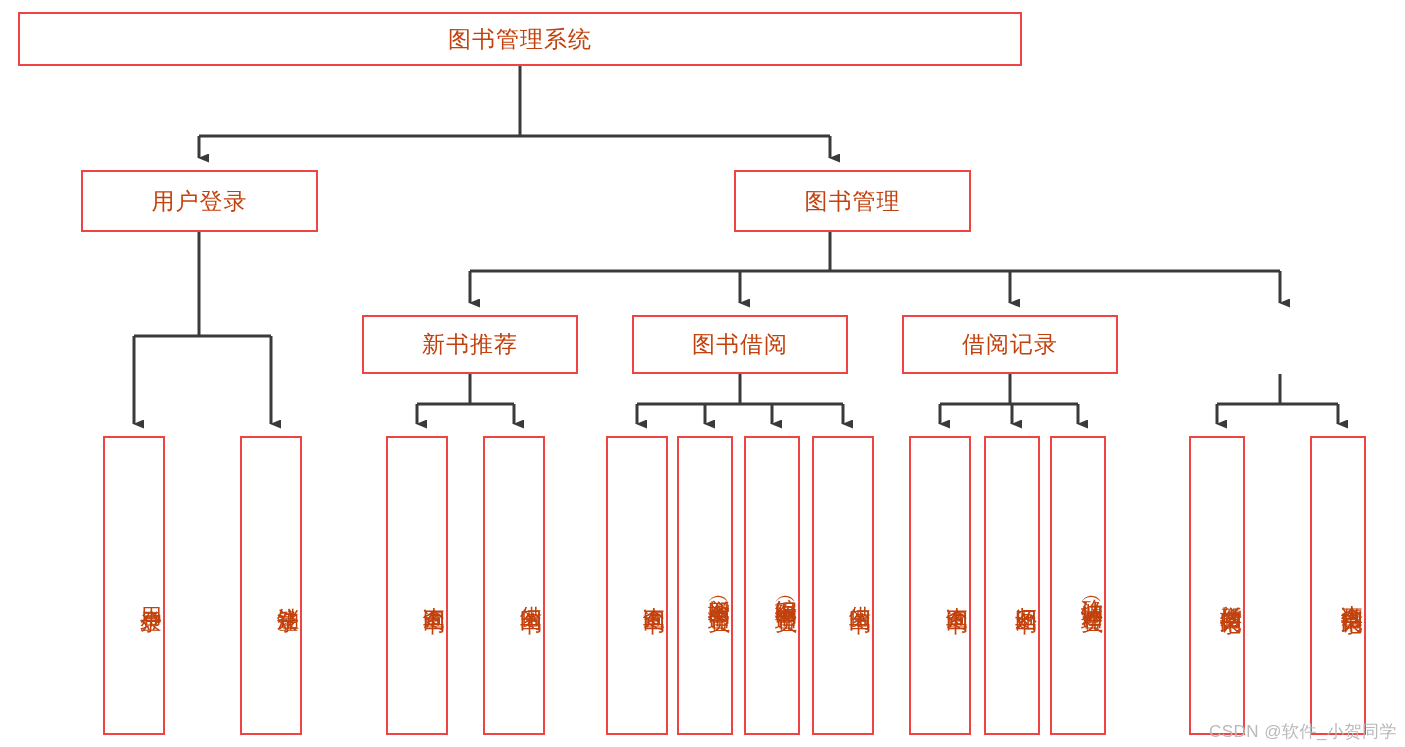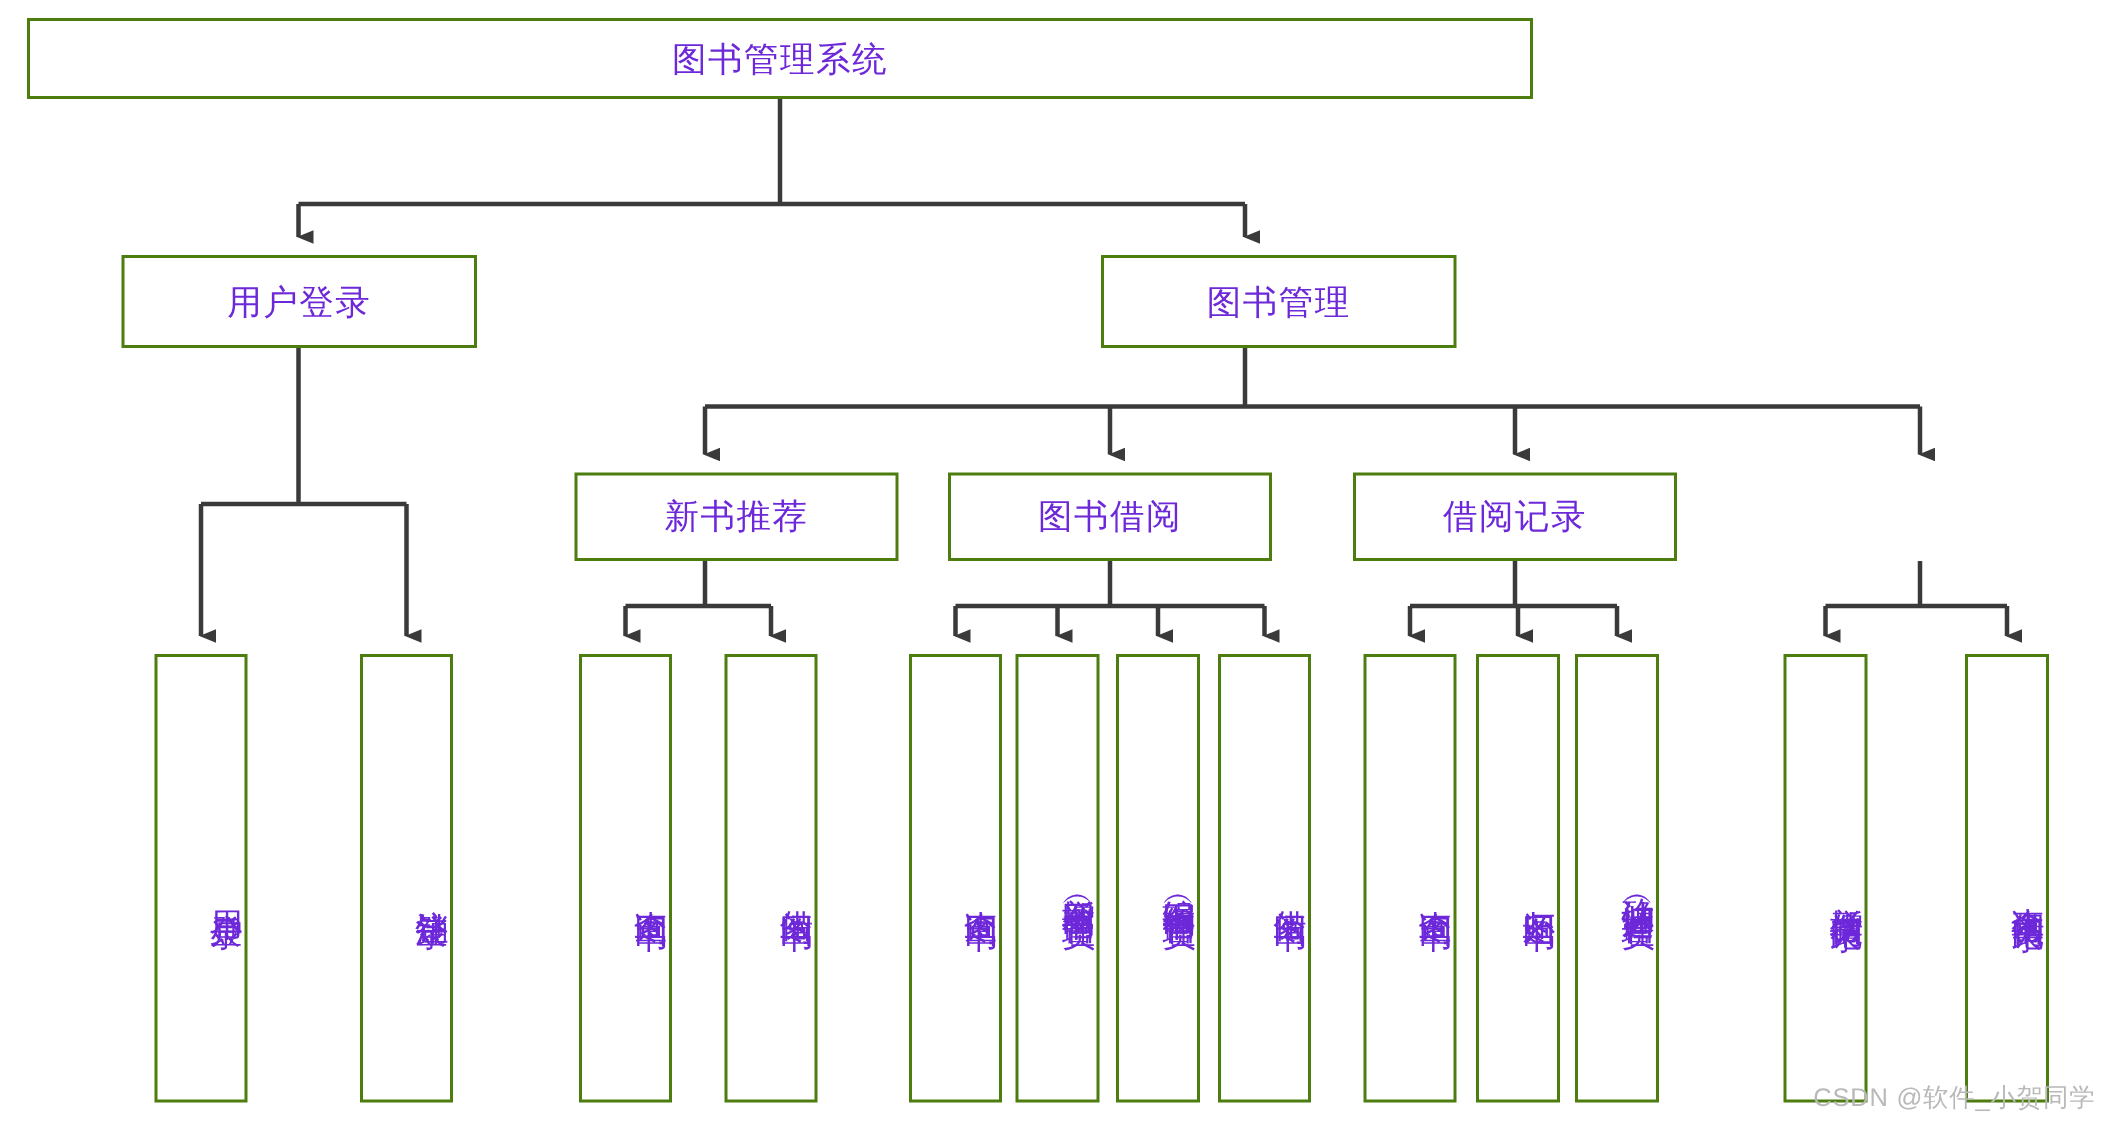--- a/index.html
+++ b/index.html
@@ -21,26 +21,26 @@
     position: absolute;
     left: 0;
     top: 0;
     width: 1405px;
     height: 747px;
     pointer-events: none;
   }
   .node {
     position: absolute;
     box-sizing: border-box;
-    border: 2px solid #4d7c0f;
+    border: 2px solid #ef4444;
     background: #ffffff;
     display: flex;
     align-items: center;
     justify-content: center;
-    color: #6d28d9;
+    color: #c2410c;
   }
   .node.horiz {
     font-size: 23px;
     letter-spacing: 1px;
   }
   .node.vert {
     writing-mode: vertical-rl;
     text-orientation: upright;
     font-size: 22px;
     letter-spacing: 2px;
@@ -125,21 +125,21 @@
     <span class="node-label">图书管理系统</span>
   </div>
 
   <div class="node horiz" id="l2-0" style="left: 81px; top: 170px; width: 237px; height: 62px;">
     <span class="node-label">用户登录</span>
   </div>
   <div class="node horiz" id="l2-1" style="left: 711px; top: 170px; width: 237px; height: 62px; margin-left: 23px;">
     <span class="node-label">图书管理</span>
   </div>
 
-  <div class="node horiz" id="l3-0" style="left: 362px; top: 315px; width: 216px; height: 59px; margin-left: 21px;">
+  <div class="node horiz" id="l3-0" style="left: 362px; top: 315px; width: 216px; height: 59px;">
     <span class="node-label">新书推荐</span>
   </div>
   <div class="node horiz" id="l3-1" style="left: 632px; top: 315px; width: 216px; height: 59px;">
     <span class="node-label">图书借阅</span>
   </div>
   <div class="node horiz" id="l3-2" style="left: 902px; top: 315px; width: 216px; height: 59px;">
     <span class="node-label">借阅记录</span>
   </div>
 
   <div class="node vert" id="leaf-0" style="left: 103px; top: 436px; width: 62px; height: 299px;">

